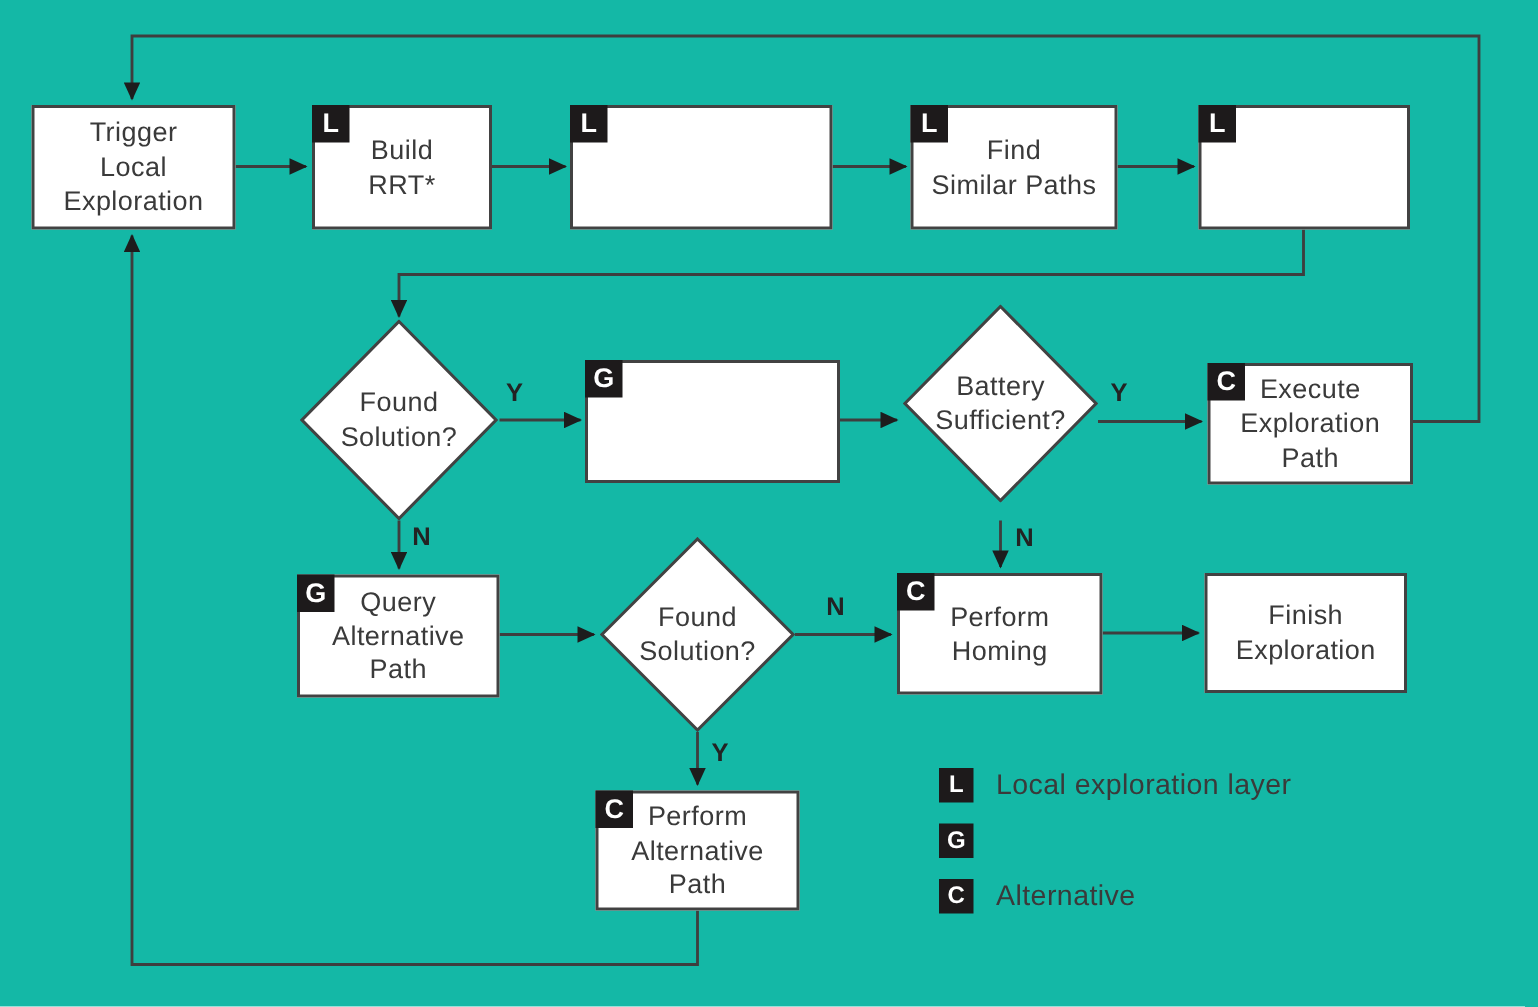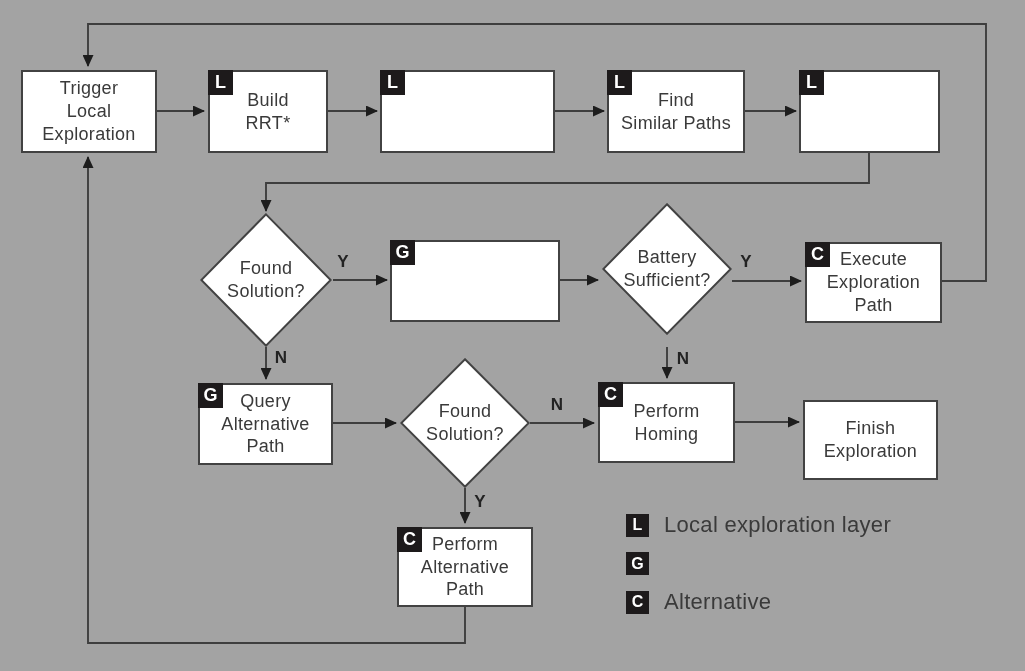--- a/index.html
+++ b/index.html
@@ -1,20 +1,20 @@
 <!DOCTYPE html>
 <html><head>
 <meta charset="utf-8">
 <style>
   html, body { margin: 0; padding: 0; background: #ffffff; }
   .stage {
     position: relative;
     width: 1025px;
     height: 671px;
-    background: #a3a3a3;
+    background: #14b8a6;
     font-family: "Liberation Sans", "DejaVu Sans", sans-serif;
     overflow: hidden;
   }
   .wires {
     position: absolute;
     inset: 0;
     width: 1025px;
     height: 671px;
   }
   .wires path {
@@ -97,21 +97,21 @@
     gap: 15px;
   }
   .legend-badge {
     position: static;
     width: 23px;
     height: 23px;
     font-size: 16px;
     flex: 0 0 23px;
   }
   .legend-text {
-    font-size: 22px;
+    font-size: 19px;
     color: #3a3a3a;
     letter-spacing: 0.3px;
     text-align: right;
   }
 </style>
 </head>
 <body>
 
 <div class="stage">
 
@@ -206,21 +206,21 @@
     <span class="label">Found
 Solution?</span>
   </div>
 
   <div class="node" style="left:598px; top:382px; width:137px; height:81px">
     <span class="badge">C</span>
     <span class="label">Perform
 Homing</span>
   </div>
 
-  <div class="node" style="left:803px; top:400px; width:135px; height:80px">
+  <div class="node" style="left:803px; top:382px; width:135px; height:80px">
     <span class="label">Finish
 Exploration</span>
   </div>
 
   <div class="node" style="left:397px; top:527px; width:136px; height:80px">
     <span class="badge">C</span>
     <span class="label">Perform
 Alternative
 Path</span>
   </div>

